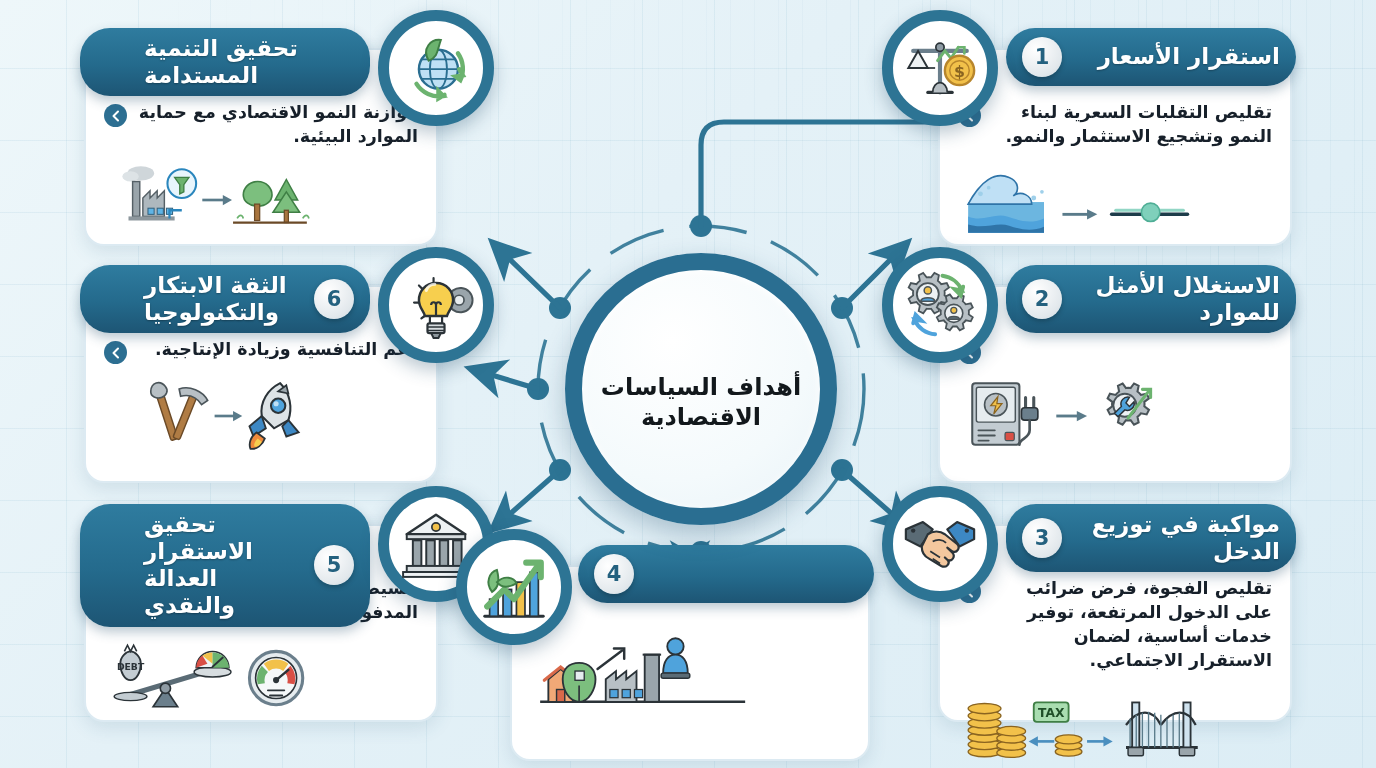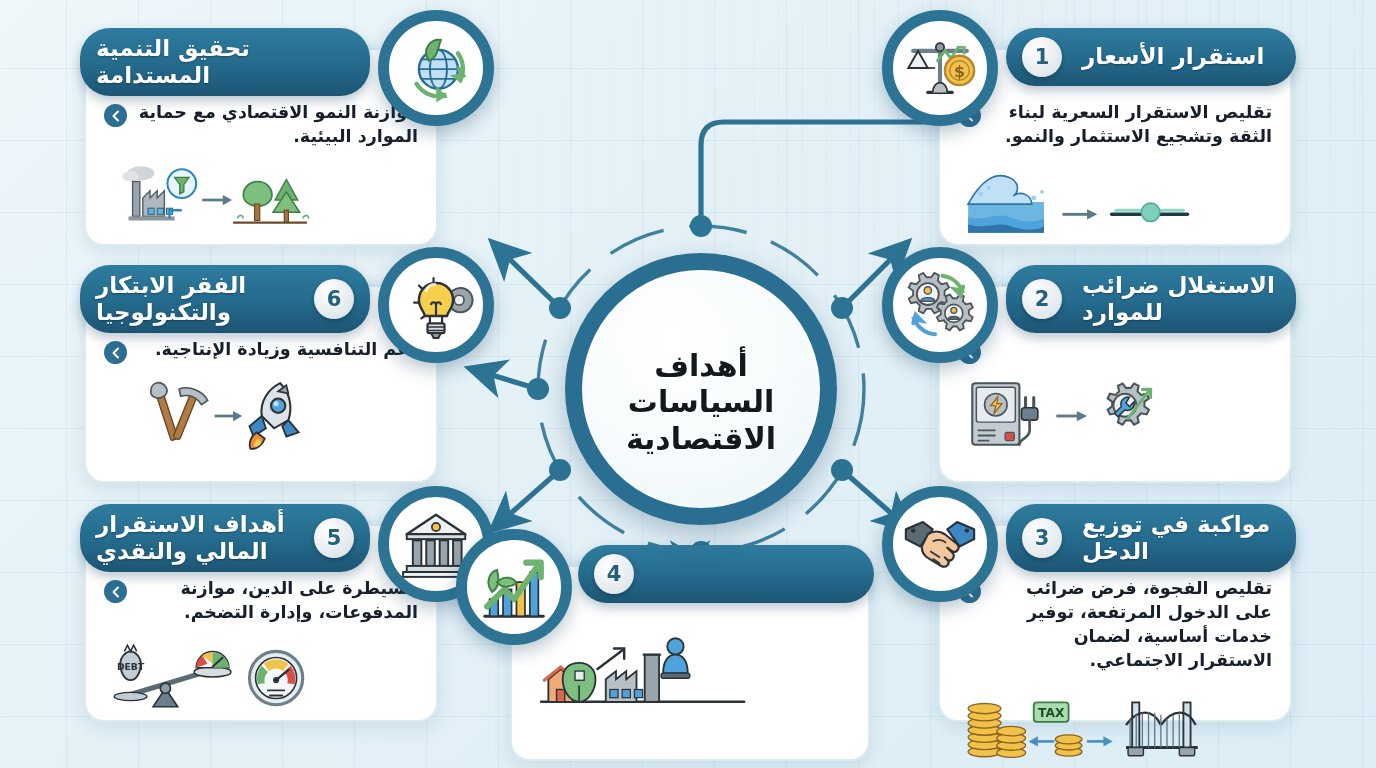--- a/index.html
+++ b/index.html
@@ -62,21 +62,21 @@
     box-shadow: 0 10px 26px rgba(25,70,100,0.28),
                 inset 0 2px 10px rgba(255,255,255,0.9);
     display: flex;
     align-items: center;
     justify-content: center;
     z-index: 6;
   }
   #hub-title {
     direction: rtl;
     text-align: center;
-    font-size: 30px;
+    font-size: 24px;
     font-weight: 700;
     line-height: 1.22;
     color: #12181c;
     letter-spacing: -0.5px;
     text-shadow: 0 1px 0 rgba(255,255,255,0.6);
     padding: 0 8px;
     margin-top: 27px;
   }
 
   
@@ -137,22 +137,22 @@
 
   .card-title {
     flex: 1 1 auto;
     direction: rtl;
     color: #ffffff;
     font-size: 23px;
     font-weight: 700;
     line-height: 1.18;
     text-shadow: 0 1px 2px rgba(0,0,0,0.30);
   }
-  .card.right .card-title { text-align: left; padding-left: 8px; }
-  .card.left  .card-title { text-align: left;  padding-right: 8px; }
+  .card.right .card-title { text-align: right; padding-left: 8px; }
+  .card.left  .card-title { text-align: left;  padding-right: 8px; margin-left: 48px; }
 
   
   .medallion {
     position: absolute;
     width: 116px; height: 116px;
     border-radius: 50%;
     background: #ffffff;
     border: 11px solid #2d7494;
     box-shadow: 0 7px 18px rgba(25,70,100,0.30);
     display: flex;
@@ -315,21 +315,21 @@
           <path d="M122 62h72" stroke="#6b4a27" stroke-width="2.2"></path>
           <path d="M126 58c2-4 5-4 6 0M190 58c2-4 5-4 6 0" fill="none" stroke="#6cb36f" stroke-width="1.6"></path>
         </svg>
       </div>
     </div>
   </div>
 
   <div class="card left" id="card-innovation">
     <div class="card-header">
       <div class="badge">6</div>
-      <div class="card-title">الفقر الابتكار والتكنولوجيا</div>
+      <div class="card-title">الثقة الابتكار والتكنولوجيا</div>
     </div>
     <div class="medallion">
       <svg viewBox="0 0 64 64">
         <g stroke="#2b3338" stroke-width="1.8" fill="none" stroke-linecap="round">
           <path d="M18 16l4 4M14 30h5M20 43l4-3M30 10v5"></path>
         </g>
         <path d="M46 20a10 10 0 1 1 0 16 10 10 0 0 1 0-16z" fill="#9aa5ab" stroke="#4a5459" stroke-width="1.6"></path>
         <circle cx="51" cy="28" r="4" fill="#e8edef" stroke="#4a5459" stroke-width="1.4"></circle>
         <path d="M32 14c9 0 14 7 14 14 0 6-4 9-5 13H23c-1-4-5-7-5-13 0-7 5-14 14-14z" fill="#f7cf4e" stroke="#2b3338" stroke-width="2"></path>
         <path d="M24 20c1-3 4-5 7-5" stroke="#fff" stroke-width="2.6" fill="none" stroke-linecap="round" opacity="0.75"></path>
@@ -370,21 +370,21 @@
           <path d="M145 56c-6 4-8 11-6 16 6 1 12-4 14-10z" fill="#f08a3c" stroke="#2b3338" stroke-width="1.8"></path>
           <path d="M146 62c-3 3-4 6-3 8 3 0 6-2 7-5z" fill="#f7cf4e"></path>
         </svg>
       </div>
     </div>
   </div>
 
   <div class="card left" id="card-financial">
     <div class="card-header">
       <div class="badge">5</div>
-      <div class="card-title">أهداف الاستقرار المالي والنقدي</div>
+      <div class="card-title">تحقيق الاستقرار العدالة والنقدي</div>
     </div>
     <div class="medallion">
       <svg viewBox="0 0 64 64">
         <path d="M32 8L56 24H8z" fill="#eef2f4" stroke="#2b3338" stroke-width="2" stroke-linejoin="round"></path>
         <circle cx="32" cy="18" r="3.4" fill="#f2c14a" stroke="#2b3338" stroke-width="1.4"></circle>
         <rect x="8" y="24" width="48" height="4" fill="#d7dde0" stroke="#2b3338" stroke-width="1.6"></rect>
         <g fill="#9aa5ab" stroke="#2b3338" stroke-width="1.6">
           <rect x="13" y="29" width="7" height="21"></rect>
           <rect x="24" y="29" width="7" height="21"></rect>
           <rect x="35" y="29" width="7" height="21"></rect>
@@ -452,21 +452,21 @@
         <text x="48" y="39" font-size="13" font-weight="700" text-anchor="middle" fill="#8a6420" font-family="DejaVu Sans, sans-serif">$</text>
       </svg>
     </div>
     <div class="card-body">
       <div class="desc-row">
         <span class="chev">
           <svg viewBox="0 0 12 12">
               <path d="M8 1.5L3.5 6 8 10.5" fill="none" stroke="#fff" stroke-width="2" stroke-linecap="round" stroke-linejoin="round"></path>
             </svg>
         </span>
-        <span class="desc-text">تقليص الاستقرار السعرية لبناء الثقة وتشجيع الاستثمار والنمو.</span>
+        <span class="desc-text">تقليص التقلبات السعرية لبناء النمو وتشجيع الاستثمار والنمو.</span>
       </div>
       <div class="pictogram">
         <svg viewBox="0 0 230 80">
           <rect x="6" y="42" width="74" height="30" fill="#6cb6e0"></rect>
           <path d="M6 44c12-22 26-32 40-26 10 4 10 14 4 18 8-6 18 0 18 8H6z" fill="#bfe0f5" stroke="#2f74a8" stroke-width="1.6"></path>
           <path d="M6 56c14 6 26-4 38 0s22 8 36 2v14H6z" fill="#4fa3dc"></path>
           <path d="M6 64c16 5 28-3 40 1s22 6 34 1v6H6z" fill="#2f74a8"></path>
           <g fill="#9fd0ea">
             <circle cx="18" cy="34" r="2.4"></circle>
               <circle cx="26" cy="28" r="1.8"></circle>
@@ -479,21 +479,21 @@
           <path d="M150 50h66" stroke="#7fd0bb" stroke-width="3" stroke-linecap="round" opacity="0.85"></path>
           <circle cx="184" cy="52" r="9" fill="#7fd0bb" stroke="#4fae96" stroke-width="1.6"></circle>
         </svg>
       </div>
     </div>
   </div>
 
   <div class="card right" id="card-resources">
     <div class="card-header">
       <div class="badge">2</div>
-      <div class="card-title">الاستغلال ضرائب للموارد</div>
+      <div class="card-title">الاستغلال الأمثل للموارد</div>
     </div>
     <div class="medallion">
       <svg viewBox="0 0 64 64">
         <path d="M22 4l3 4a14 14 0 0 1 4 0l3-4 4 2-1 5a14 14 0 0 1 3 3l5-1 2 4-4 3a14 14 0 0 1 0 4l4 3-2 4-5-1a14 14 0 0 1-3 3l1 5-4 2-3-4a14 14 0 0 1-4 0l-3 4-4-2 1-5a14 14 0 0 1-3-3l-5 1-2-4 4-3a14 14 0 0 1 0-4l-4-3 2-4 5 1a14 14 0 0 1 3-3l-1-5z" transform="translate(-2 2) scale(0.92)" fill="#b8c0c5" stroke="#4a5459" stroke-width="1.6"></path>
         <circle cx="22" cy="23" r="9" fill="#eef2f4" stroke="#4a5459" stroke-width="1.5"></circle>
         <circle cx="22" cy="20" r="3" fill="#f2c14a" stroke="#4a5459" stroke-width="1.2"></circle>
         <path d="M16 29c1-4 11-4 12 0z" fill="#4fa3dc" stroke="#4a5459" stroke-width="1.2"></path>
         <g transform="translate(22 20) scale(0.82)">
           <path d="M22 4l3 4a14 14 0 0 1 4 0l3-4 4 2-1 5a14 14 0 0 1 3 3l5-1 2 4-4 3a14 14 0 0 1 0 4l4 3-2 4-5-1a14 14 0 0 1-3 3l1 5-4 2-3-4a14 14 0 0 1-4 0l-3 4-4-2 1-5a14 14 0 0 1-3-3l-5 1-2-4 4-3a14 14 0 0 1 0-4l-4-3 2-4 5 1a14 14 0 0 1 3-3l-1-5z" fill="#b8c0c5" stroke="#4a5459" stroke-width="1.8"></path>
           <circle cx="26" cy="23" r="9" fill="#eef2f4" stroke="#4a5459" stroke-width="1.6"></circle>

